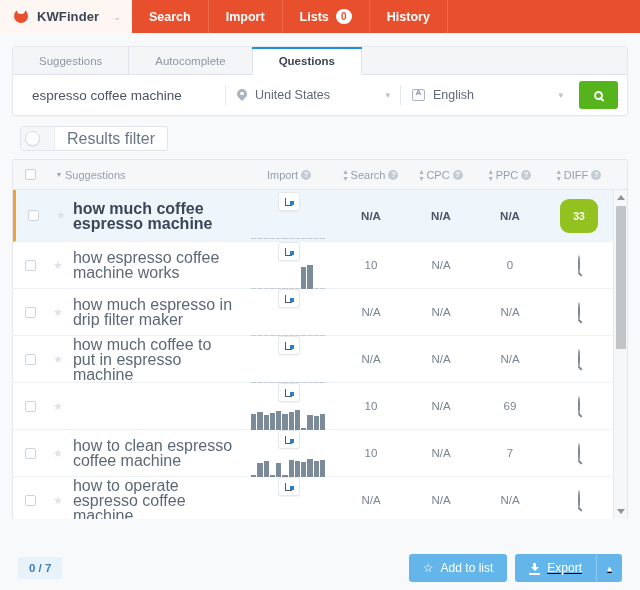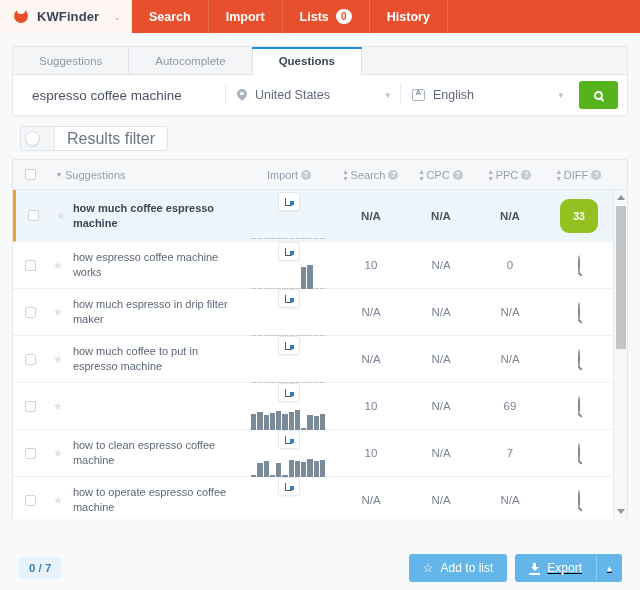--- a/index.html
+++ b/index.html
@@ -308,21 +308,21 @@
   }
   .rowcheck {
     width: 11px; height: 11px;
     border: 1px solid #ccd4dc;
     border-radius: 2px;
     background: #fff;
     cursor: pointer;
   }
   .star { color: #dde3e9; font-size: 11px; margin-left: -4px; }
   .kwtext {
-    font-size: 11px;
+    font-size: 16px;
     color: #5d6877;
     line-height: 15px;
     padding-left: 6px;
     padding-right: 6px;
   }
   .row.first .kwtext { color: #3b4656; font-weight: bold; padding-left: 3px;}
   .chartbtn {
     width: 22px; height: 19px;
     border: 1px solid #e3e8ed;
     border-radius: 3px;

